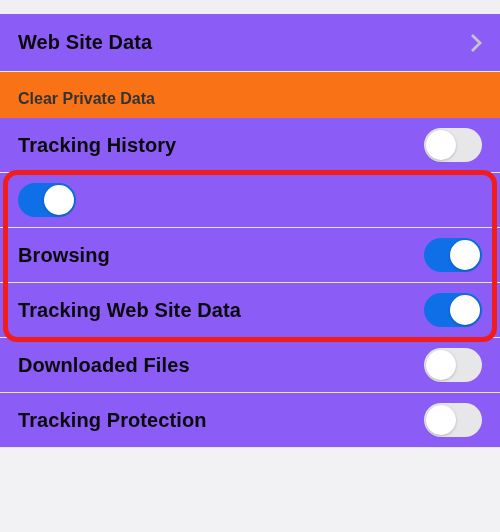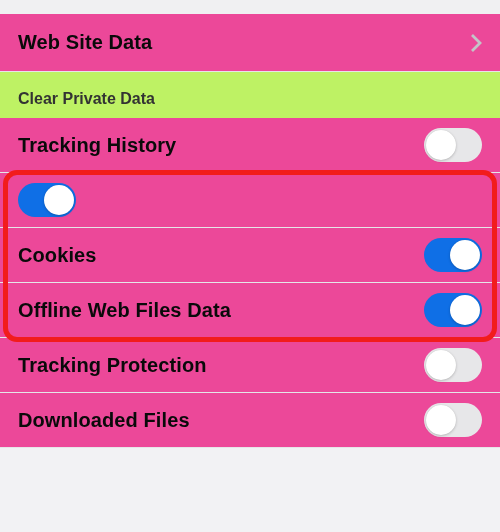--- a/index.html
+++ b/index.html
@@ -5,36 +5,36 @@
   * { box-sizing: border-box; margin: 0; padding: 0; }
   html, body { width: 500px; height: 532px; }
   body {
     font-family: -apple-system, "Helvetica Neue", Arial, sans-serif;
     background: #f2f2f4;
     color: #000;
     overflow: hidden;
   }
   .spacer-top { height: 14px; background: #f0f0f2; }
   .row {
-    background: #ec4899;
+    background: #8b5cf6;
     display: flex;
     align-items: center;
     justify-content: space-between;
     padding: 0 18px;
     height: 55px;
     border-bottom: 1px solid #e6e6e8;
   }
   .row.nav { height: 58px; }
   .row .label {
     font-size: 20px;
     font-weight: 600;
     color: #0a0a0a;
     letter-spacing: 0.1px;
   }
-  .section-gap { height: 46px; background: #bef264; }
+  .section-gap { height: 46px; background: #f97316; }
   .section-header {
     font-size: 16px;
     font-weight: 600;
     color: #333;
     padding: 0 18px 10px 18px;
   }
   .chevron {
     color: #c4c4c8;
     display: flex;
     align-items: center;
@@ -99,43 +99,43 @@
         </div>
     </div>
 
     <div class="row">
       <div class="toggle on">
           <div class="knob"></div>
         </div>
     </div>
 
     <div class="row">
-      <span class="label">Cookies</span>
+      <span class="label">Browsing</span>
       <div class="toggle on">
           <div class="knob"></div>
         </div>
     </div>
 
     <div class="row">
-      <span class="label">Offline Web Files Data</span>
+      <span class="label">Tracking Web Site Data</span>
       <div class="toggle on">
+          <div class="knob"></div>
+        </div>
+    </div>
+
+    <div class="row">
+      <span class="label">Downloaded Files</span>
+      <div class="toggle off">
           <div class="knob"></div>
         </div>
     </div>
 
     <div class="row">
       <span class="label">Tracking Protection</span>
       <div class="toggle off">
           <div class="knob"></div>
         </div>
     </div>
 
-    <div class="row">
-      <span class="label">Downloaded Files</span>
-      <div class="toggle off">
-          <div class="knob"></div>
-        </div>
-    </div>
-
   </div>
 
   <div class="highlight-box" style="top:52px; height:172px;"></div>
 </div>
 
 </body></html>

